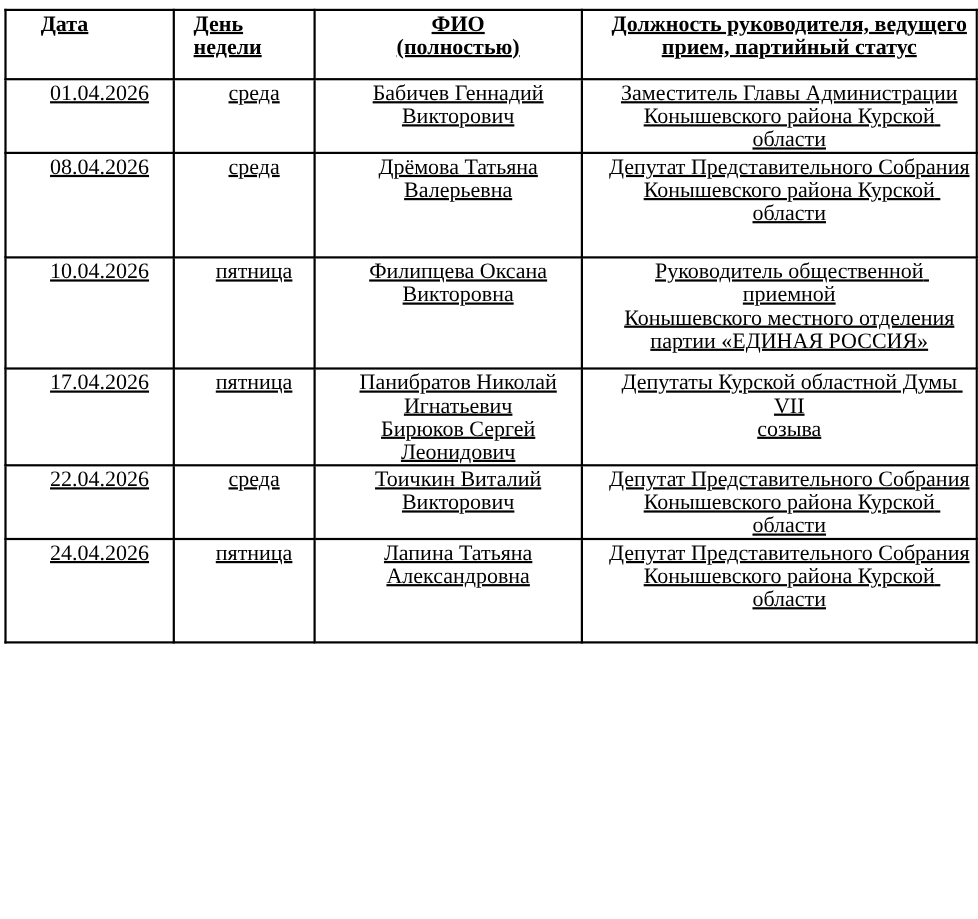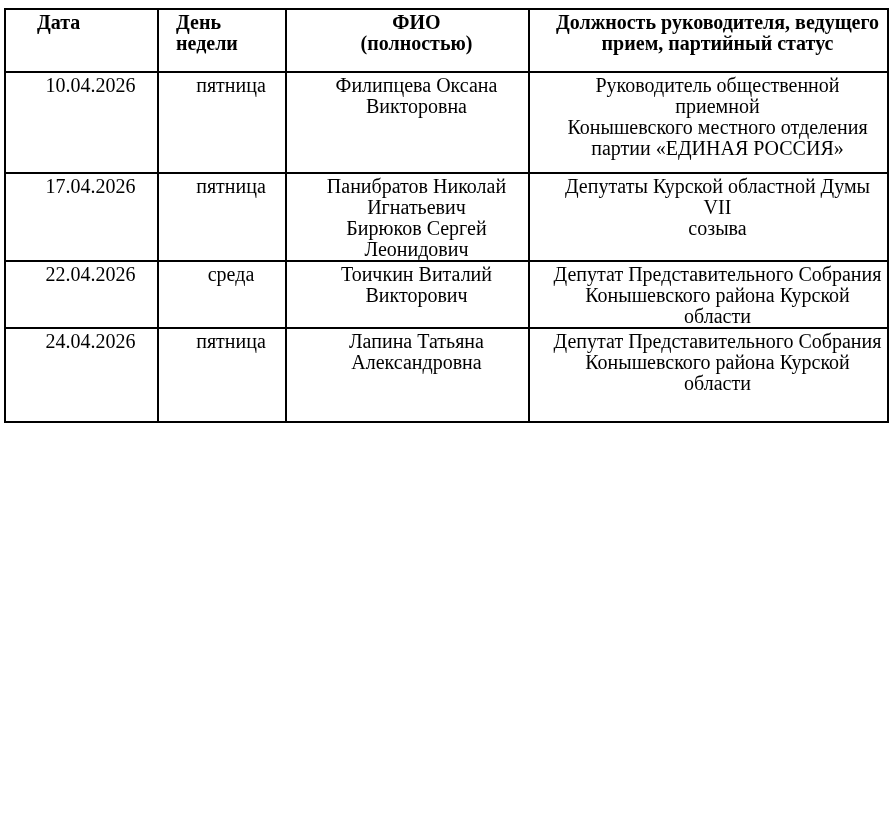--- a/index.html
+++ b/index.html
@@ -21,20 +21,21 @@
   .schedule-table th,
   .schedule-table td {
     border: 2px solid #000000;
     vertical-align: top;
     padding: 2px 3px 0 21px;
     font-size: 20px;
     line-height: 21px;
     text-align: center;
     white-space: pre-wrap;
     overflow: hidden;
+    text-decoration: underline;
   }
   .schedule-table th {
     font-weight: bold;
   }
   th.hdr-date {
     text-align: left;
     padding-left: 31px;
   }
   th.hdr-day {
     text-align: left;
@@ -60,20 +61,36 @@
       <th class="hdr-date">Дата</th>
       <th class="hdr-day">День
 недели</th>
       <th>ФИО
 (полностью)</th>
       <th>Должность руководителя, ведущего
 прием, партийный статус</th>
     </tr>
   </thead>
   <tbody>
+    <tr style="height:52px">
+      <td>01.04.2026</td>
+      <td>среда</td>
+      <td>Бабичев Геннадий
+Викторович</td>
+      <td>Заместитель Главы Администрации
+Конышевского района Курской области</td>
+    </tr>
+    <tr style="height:95px">
+      <td>08.04.2026</td>
+      <td>среда</td>
+      <td>Дрёмова Татьяна
+Валерьевна</td>
+      <td>Депутат Представительного Собрания
+Конышевского района Курской области</td>
+    </tr>
     <tr style="height:101px">
       <td>10.04.2026</td>
       <td>пятница</td>
       <td>Филипцева Оксана
 Викторовна</td>
       <td>Руководитель общественной приемной
 Конышевского местного отделения
 партии «ЕДИНАЯ РОССИЯ»</td>
     </tr>
     <tr style="height:88px">

